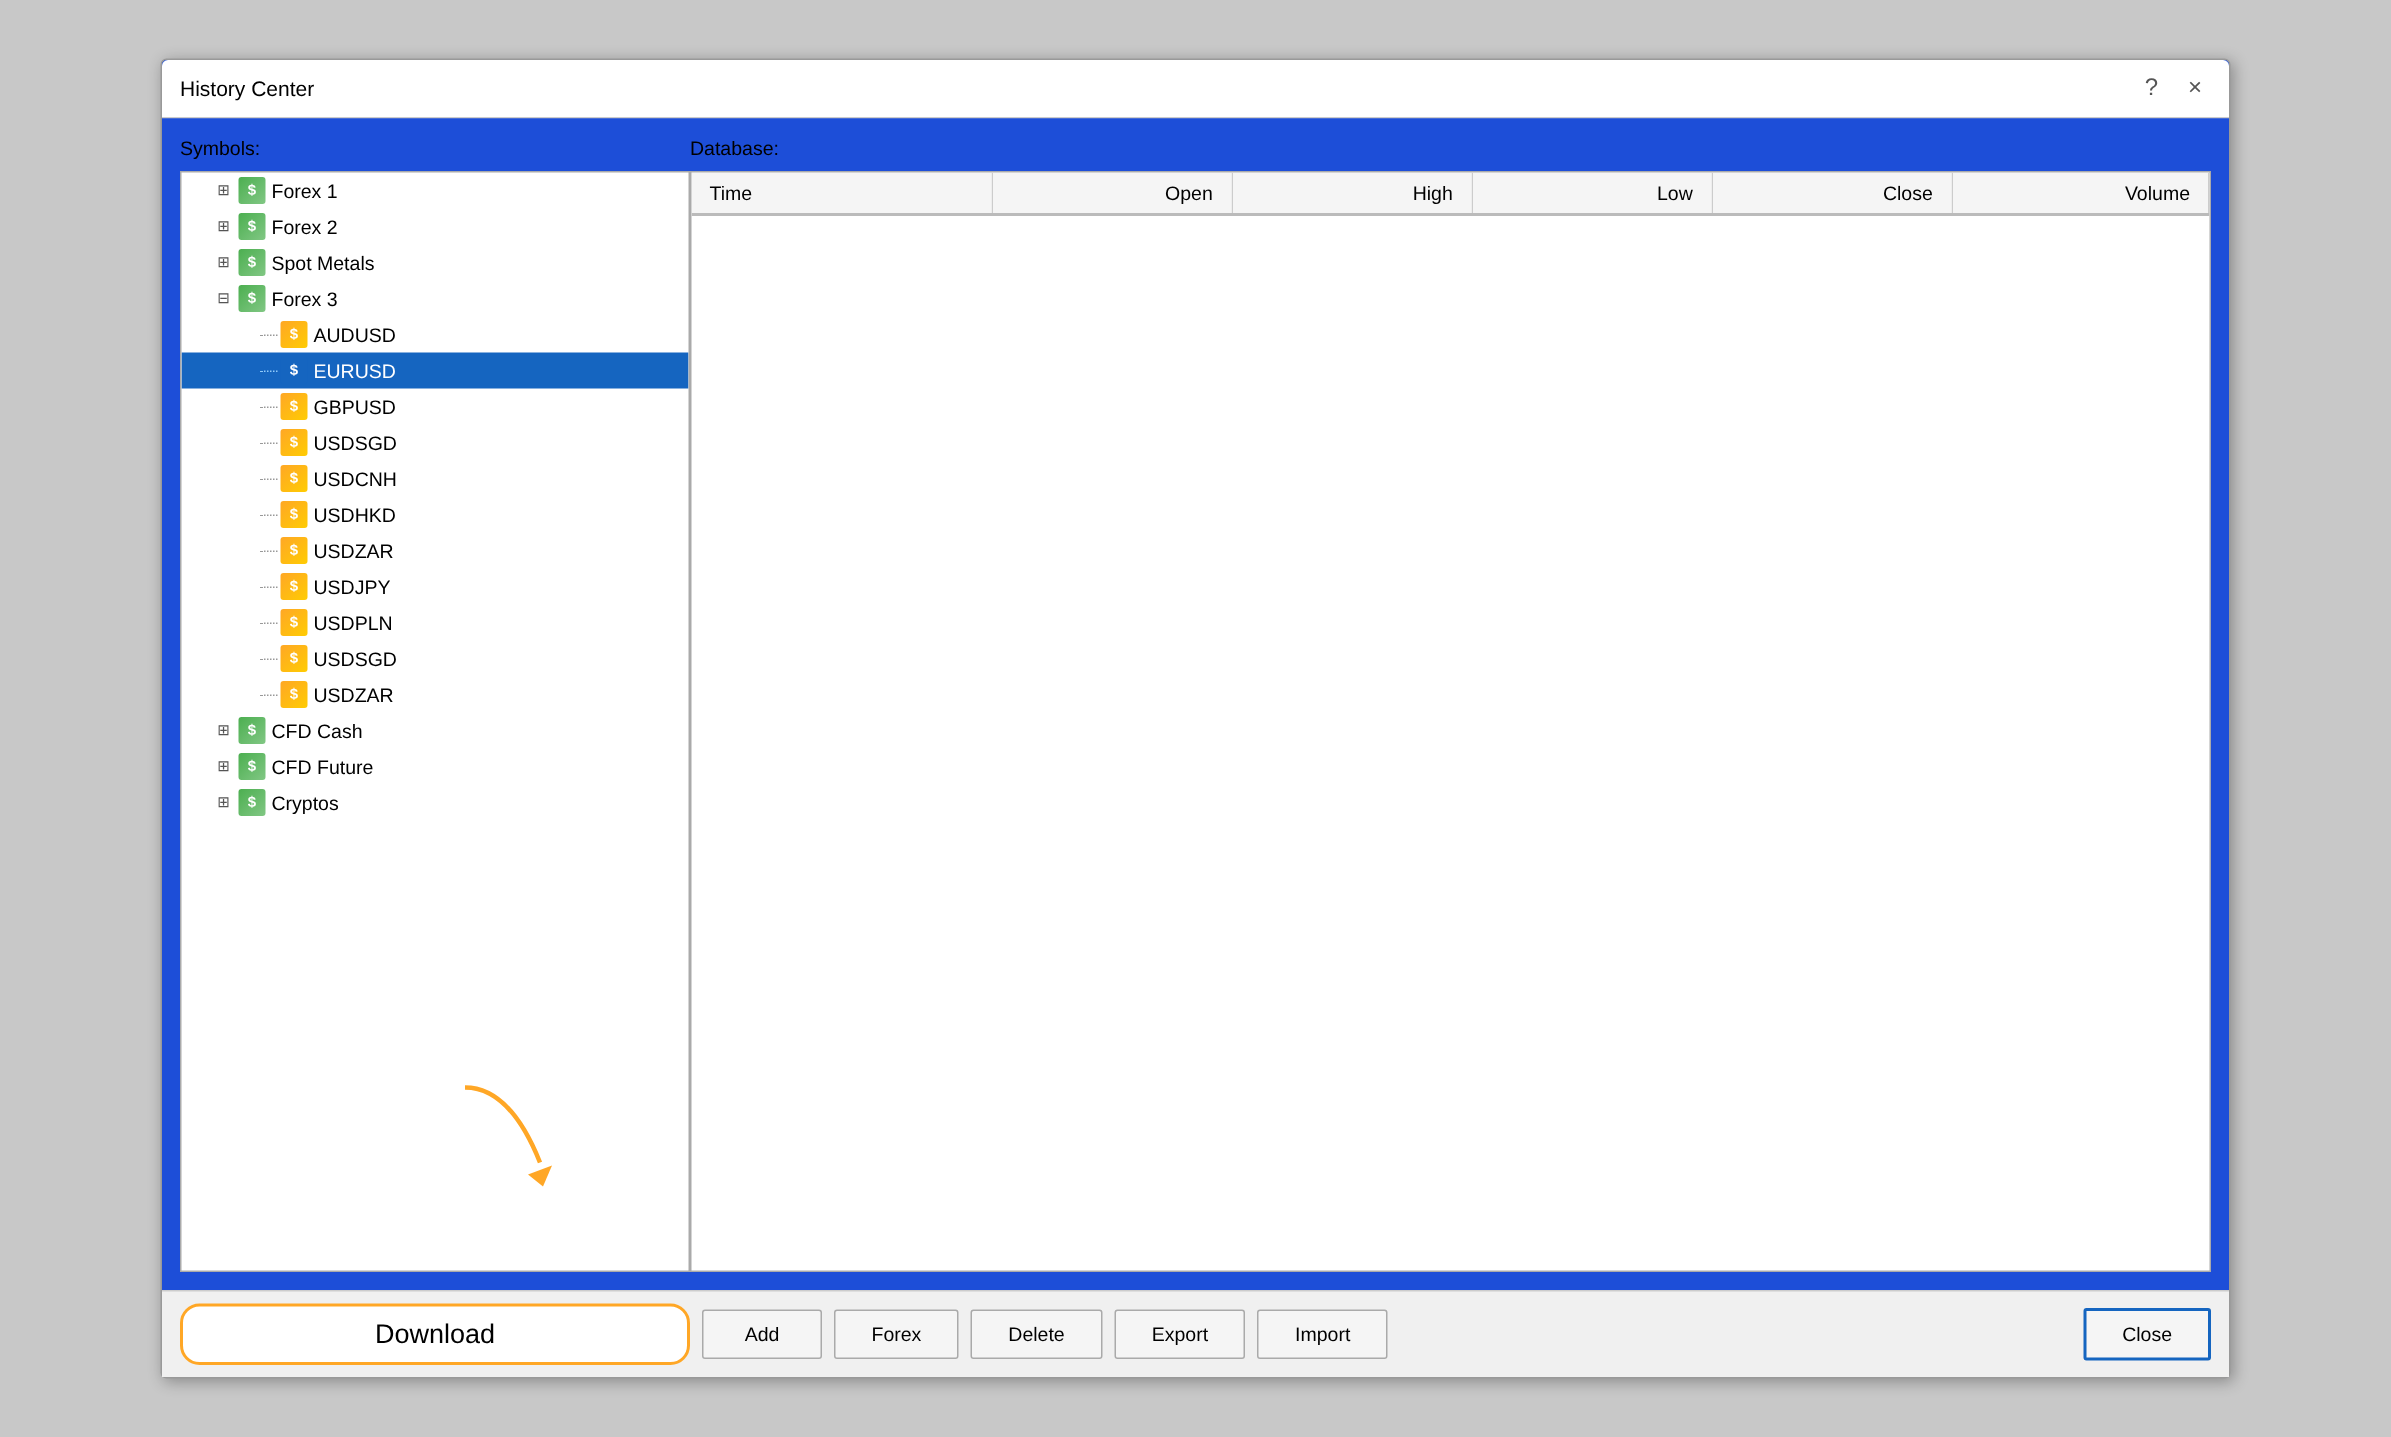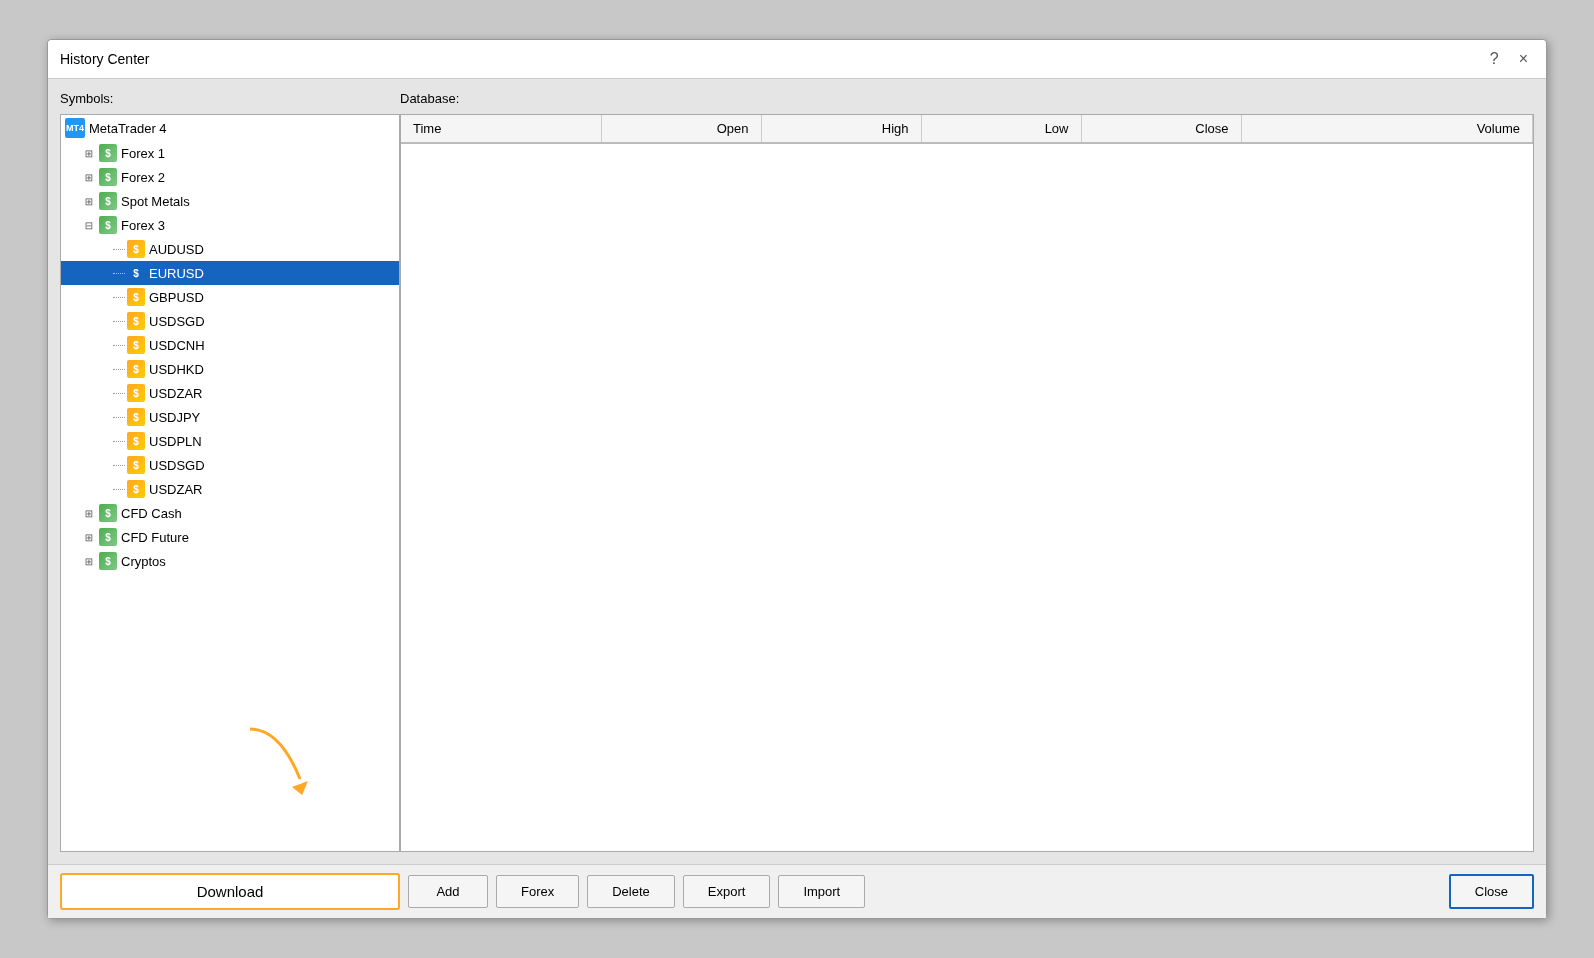--- a/index.html
+++ b/index.html
@@ -6,24 +6,24 @@
     body {
       background: #c8c8c8;
       display: flex;
       align-items: center;
       justify-content: center;
       min-height: 100vh;
       font-family: 'Segoe UI', Tahoma, Arial, sans-serif;
       font-size: 13px;
     }
     .dialog {
-      background: #e5e5e5;
+      background: #1d4ed8;
       border: 1px solid #999;
       border-radius: 4px;
-      width: 1500px;
+      width: 1380px;
       min-height: 880px;
       display: flex;
       flex-direction: column;
       box-shadow: 2px 2px 10px rgba(0,0,0,0.3);
       position: relative;
     }
     .title-bar {
       background: #ffffff;
       border-bottom: 1px solid #ccc;
       padding: 8px 12px;
@@ -176,24 +176,24 @@
       display: flex;
       align-items: center;
       padding: 8px 12px;
       gap: 8px;
       border-top: 1px solid #ccc;
       background: #f0f0f0;
     }
     .btn-download {
       width: 340px;
       padding: 8px 16px;
-      font-size: 15px;
+      font-size: 18px;
       background: #fff;
       border: 2px solid #ffa726;
-      border-radius: 3px;
+      border-radius: 13px;
       cursor: pointer;
       color: #000;
     }
     .btn-action {
       padding: 8px 24px;
       font-size: 13px;
       background: #f5f5f5;
       border: 1px solid #aaa;
       border-radius: 2px;
       cursor: pointer;
@@ -233,24 +233,20 @@
       <button class="title-bar-btn">×</button>
     </div>
   </div>
 
   <div class="content-area">
 
     <div class="left-panel left-panel-wrapper">
       <div class="panel-label">Symbols:</div>
       <div class="tree-container">
 
-        <div class="tree-item" style="padding-left:4px;">
-          <span class="icon-currency icon-mt4">MT4</span>
-          <span class="item-label">MetaTrader 4</span>
-        </div>
 
         <div class="tree-item indent-1">
           <span class="expand-btn">⊞</span>
           <span class="icon-currency icon-folder">$</span>
           <span class="item-label">Forex 1</span>
         </div>
 
         <div class="tree-item indent-1">
           <span class="expand-btn">⊞</span>
           <span class="icon-currency icon-folder">$</span>

